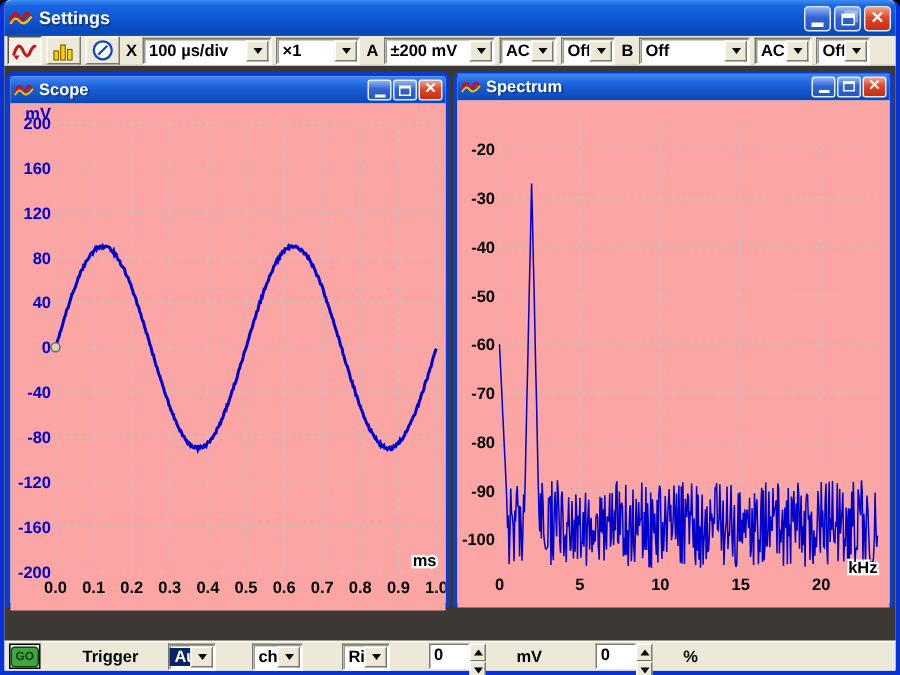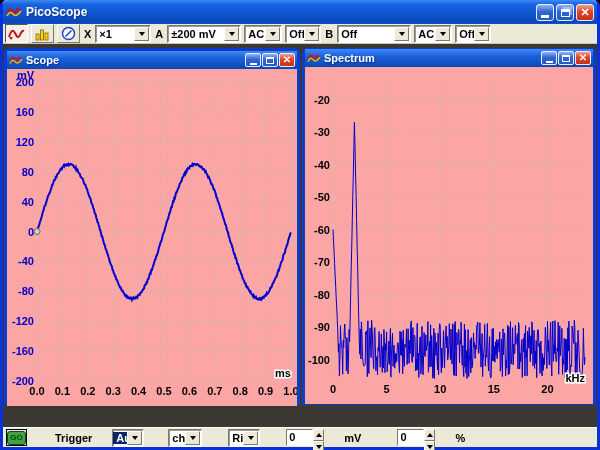--- a/index.html
+++ b/index.html
@@ -93,21 +93,21 @@
 <body>
 
 <div class="app">
 
   <div class="titlebar">
     <svg width="16" height="14" viewBox="0 0 16 14">
       <path d="M1 9 Q4 1 6 6 Q8 11 10 6 Q12 1 15 8" fill="none" stroke="#cc1111" stroke-width="2"></path>
       <path d="M1 11 Q4 5 7 9 Q10 13 15 6" fill="none" stroke="#f2c500" stroke-width="1.5"></path>
       <rect x="1" y="11" width="3" height="2" fill="#2244cc"></rect>
     </svg>
-    <span class="ttext">PicoScope</span>
+    <span class="ttext">Settings</span>
     <div class="wb">
         <div class="glyph-min"></div>
       </div>
     <div class="wb">
         <div class="glyph-restore"></div>
       </div>
     <div class="wb close">
         <span class="glyph-x">✕</span>
       </div>
   </div>
@@ -127,20 +127,26 @@
         <rect x="10" y="6" width="3" height="7" fill="#ffd700" stroke="#806000" stroke-width="0.8"></rect>
       </svg>
     </div>
     <div class="tbtn">
       <svg width="15" height="15" viewBox="0 0 15 15">
         <circle cx="7.5" cy="7.5" r="6" fill="#fff" stroke="#1144cc" stroke-width="1.5"></circle>
         <line x1="4.5" y1="10.5" x2="10.5" y2="4.5" stroke="#1144cc" stroke-width="1.5"></line>
       </svg>
     </div>
     <span class="tlabel">X</span>
+    <div class="combo w86">
+      <span class="cbt">100 µs/div</span>
+      <span class="cbb">
+          <i class="arr"></i>
+        </span>
+    </div>
     <div class="combo w56">
       <span class="cbt">×1</span>
       <span class="cbb">
           <i class="arr"></i>
         </span>
     </div>
     <span class="tlabel">A</span>
     <div class="combo w74">
       <span class="cbt">±200 mV</span>
       <span class="cbb">

